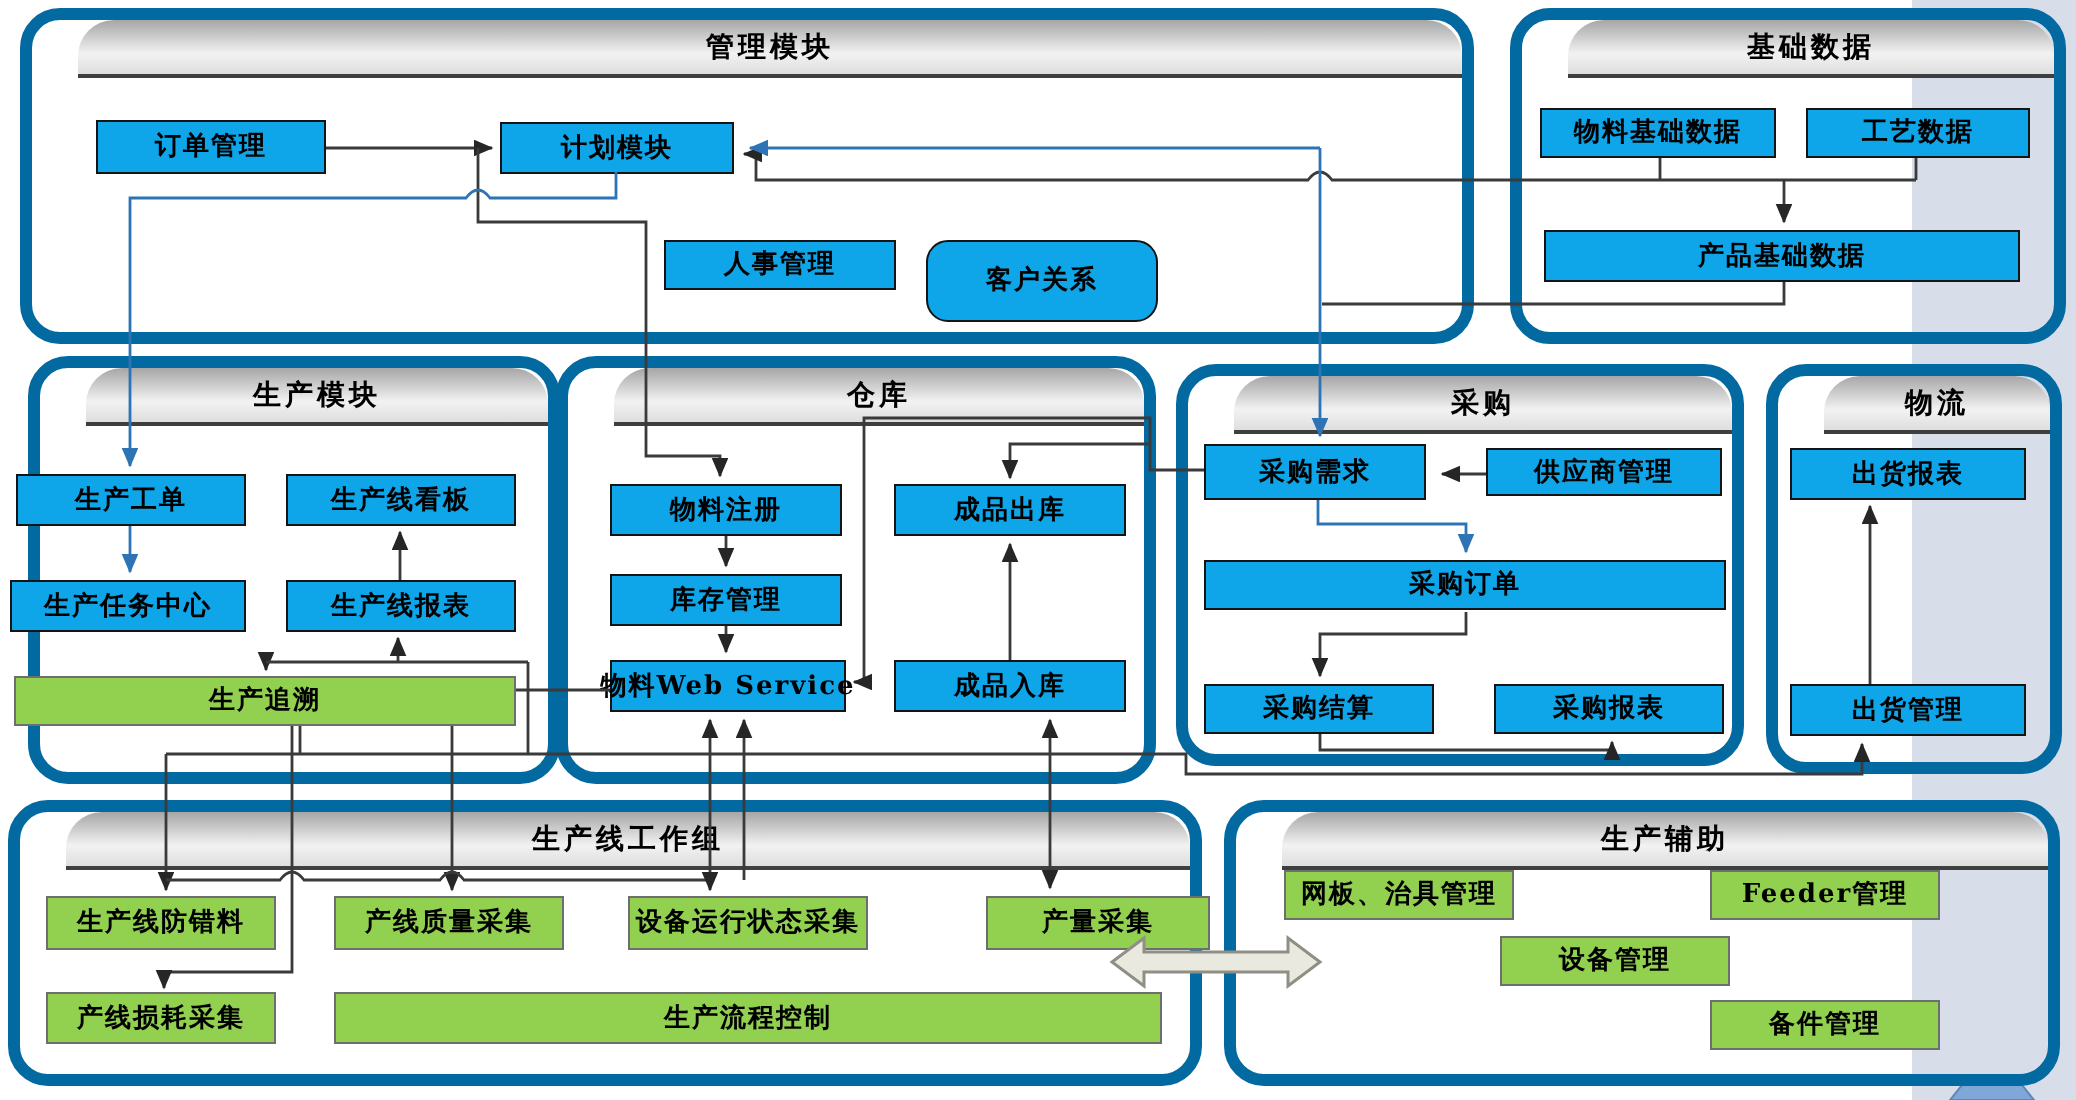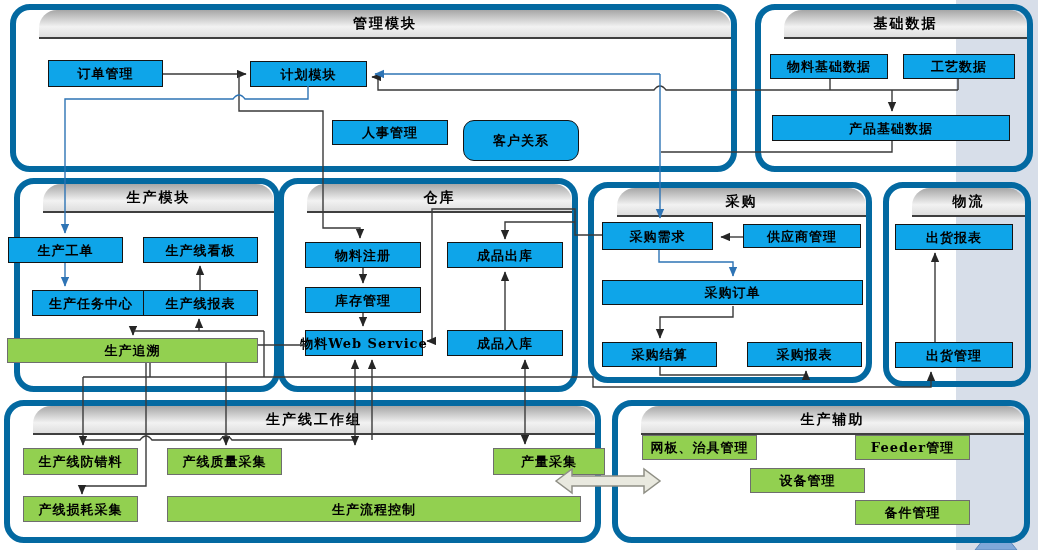--- a/index.html
+++ b/index.html
@@ -48,21 +48,21 @@
       <div class="titlebar">基础数据</div>
     </div>
     <div class="dbox yellow" style="left: 770px; top: 54px; width: 118px; height: 25px;">物料基础数据</div>
     <div class="dbox yellow" style="left: 903px; top: 54px; width: 112px; height: 25px;">工艺数据</div>
     <div class="dbox yellow" style="left: 772px; top: 115px; width: 238px; height: 26px;">产品基础数据</div>
     <div class="container" style="left: 2px; top: 178px; width: 266px; height: 214px; margin-left: 12px;">
       <div class="titlebar">生产模块</div>
     </div>
     <div class="dbox yellow" style="left: 8px; top: 237px; width: 115px; height: 26px;">生产工单</div>
     <div class="dbox yellow" style="left: 143px; top: 237px; width: 115px; height: 26px;">生产线看板</div>
-    <div class="dbox yellow" style="left: 5px; top: 290px; width: 118px; height: 26px; margin-left: 27px;">生产任务中心</div>
+    <div class="dbox yellow" style="left: 5px; top: 290px; width: 118px; height: 26px;">生产任务中心</div>
     <div class="dbox yellow" style="left: 143px; top: 290px; width: 115px; height: 26px;">生产线报表</div>
     <div class="dbox green" style="left: 7px; top: 338px; width: 251px; height: 25px;">生产追溯</div>
     <div class="container" style="left: 278px; top: 178px; width: 300px; height: 214px;">
       <div class="titlebar">仓库</div>
     </div>
     <div class="dbox yellow" style="left: 305px; top: 242px; width: 116px; height: 26px;">物料注册</div>
     <div class="dbox yellow" style="left: 447px; top: 242px; width: 116px; height: 26px;">成品出库</div>
     <div class="dbox yellow" style="left: 305px; top: 287px; width: 116px; height: 26px;">库存管理</div>
     <div class="dbox yellow" style="left: 305px; top: 330px; width: 118px; height: 26px;">物料Web Service</div>
     <div class="dbox yellow" style="left: 447px; top: 330px; width: 116px; height: 26px;">成品入库</div>
@@ -77,20 +77,21 @@
     <div class="container" style="left: 883px; top: 182px; width: 148px; height: 205px;">
       <div class="titlebar">物流</div>
     </div>
     <div class="dbox yellow" style="left: 895px; top: 224px; width: 118px; height: 26px;">出货报表</div>
     <div class="dbox yellow" style="left: 895px; top: 342px; width: 118px; height: 26px;">出货管理</div>
     <div class="container" style="left: 4px; top: 400px; width: 597px; height: 143px;">
       <div class="titlebar">生产线工作组</div>
     </div>
     <div class="dbox green" style="left: 23px; top: 448px; width: 115px; height: 27px;">生产线防错料</div>
     <div class="dbox green" style="left: 167px; top: 448px; width: 115px; height: 27px;">产线质量采集</div>
+    <div class="dbox green" style="left: 314px; top: 448px; width: 120px; height: 27px;">设备运行状态采集</div>
     <div class="dbox green" style="left: 469px; top: 448px; width: 112px; height: 27px; margin-left: 24px;">产量采集</div>
     <div class="dbox green" style="left: 23px; top: 496px; width: 115px; height: 26px;">产线损耗采集</div>
     <div class="dbox green" style="left: 167px; top: 496px; width: 414px; height: 26px;">生产流程控制</div>
     <div class="container" style="left: 612px; top: 400px; width: 418px; height: 143px;">
       <div class="titlebar">生产辅助</div>
     </div>
     <div class="dbox green" style="left: 642px; top: 435px; width: 115px; height: 25px;">网板、治具管理</div>
     <div class="dbox green" style="left: 855px; top: 435px; width: 115px; height: 25px;">Feeder管理</div>
     <div class="dbox green" style="left: 750px; top: 468px; width: 115px; height: 25px;">设备管理</div>
     <div class="dbox green" style="left: 855px; top: 500px; width: 115px; height: 25px;">备件管理</div>

